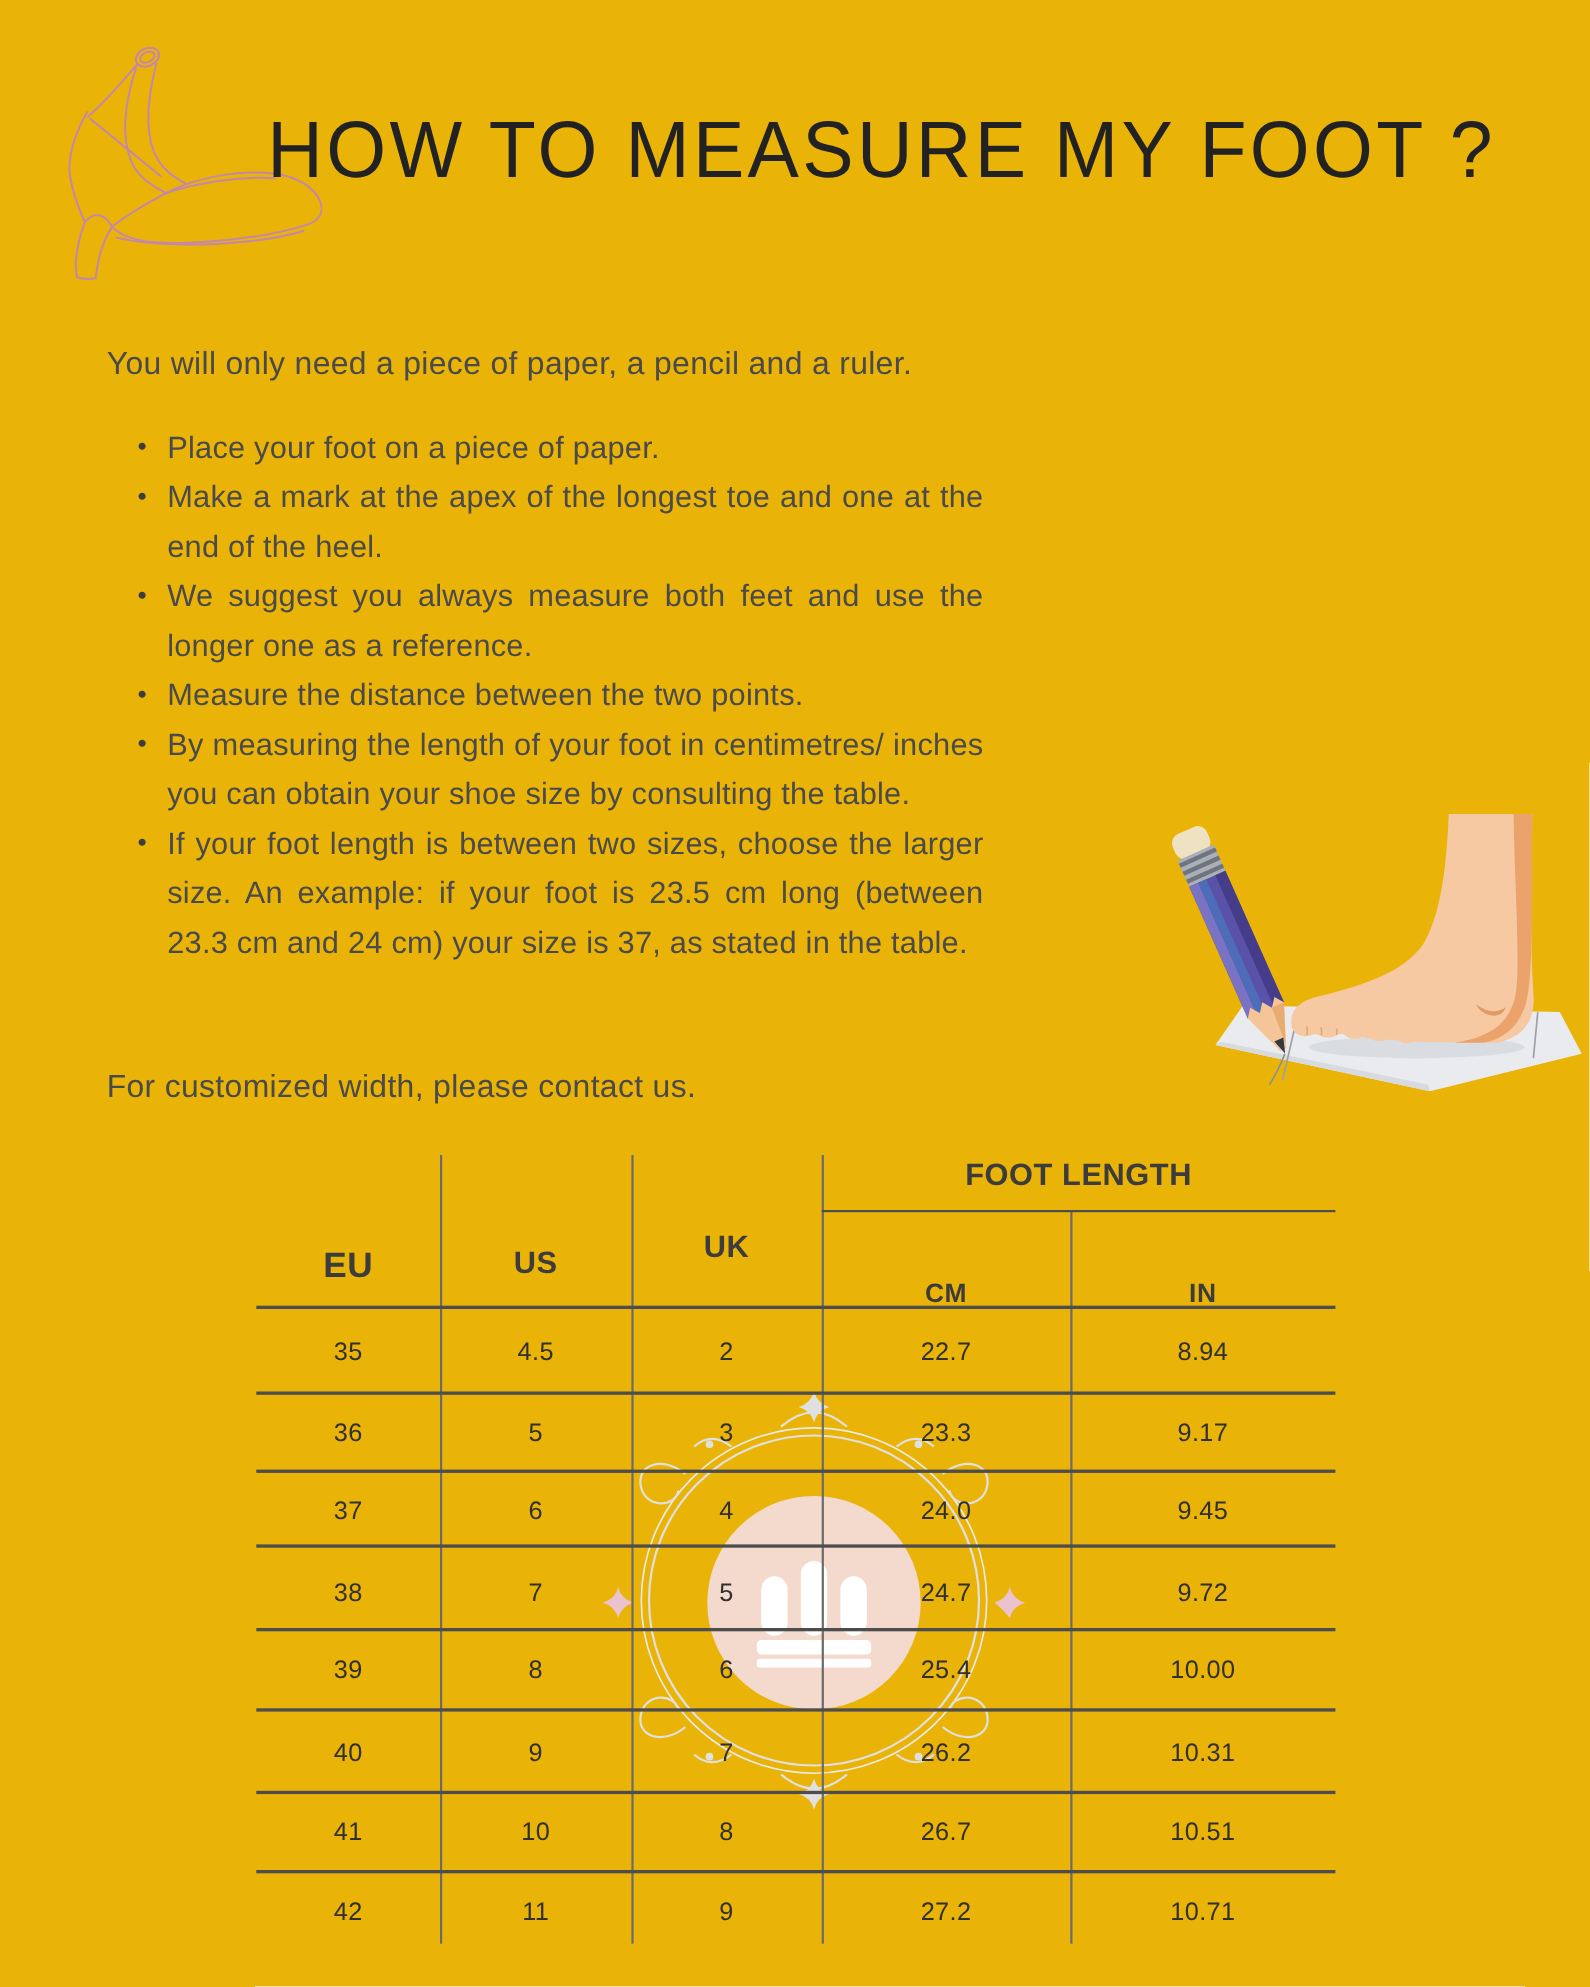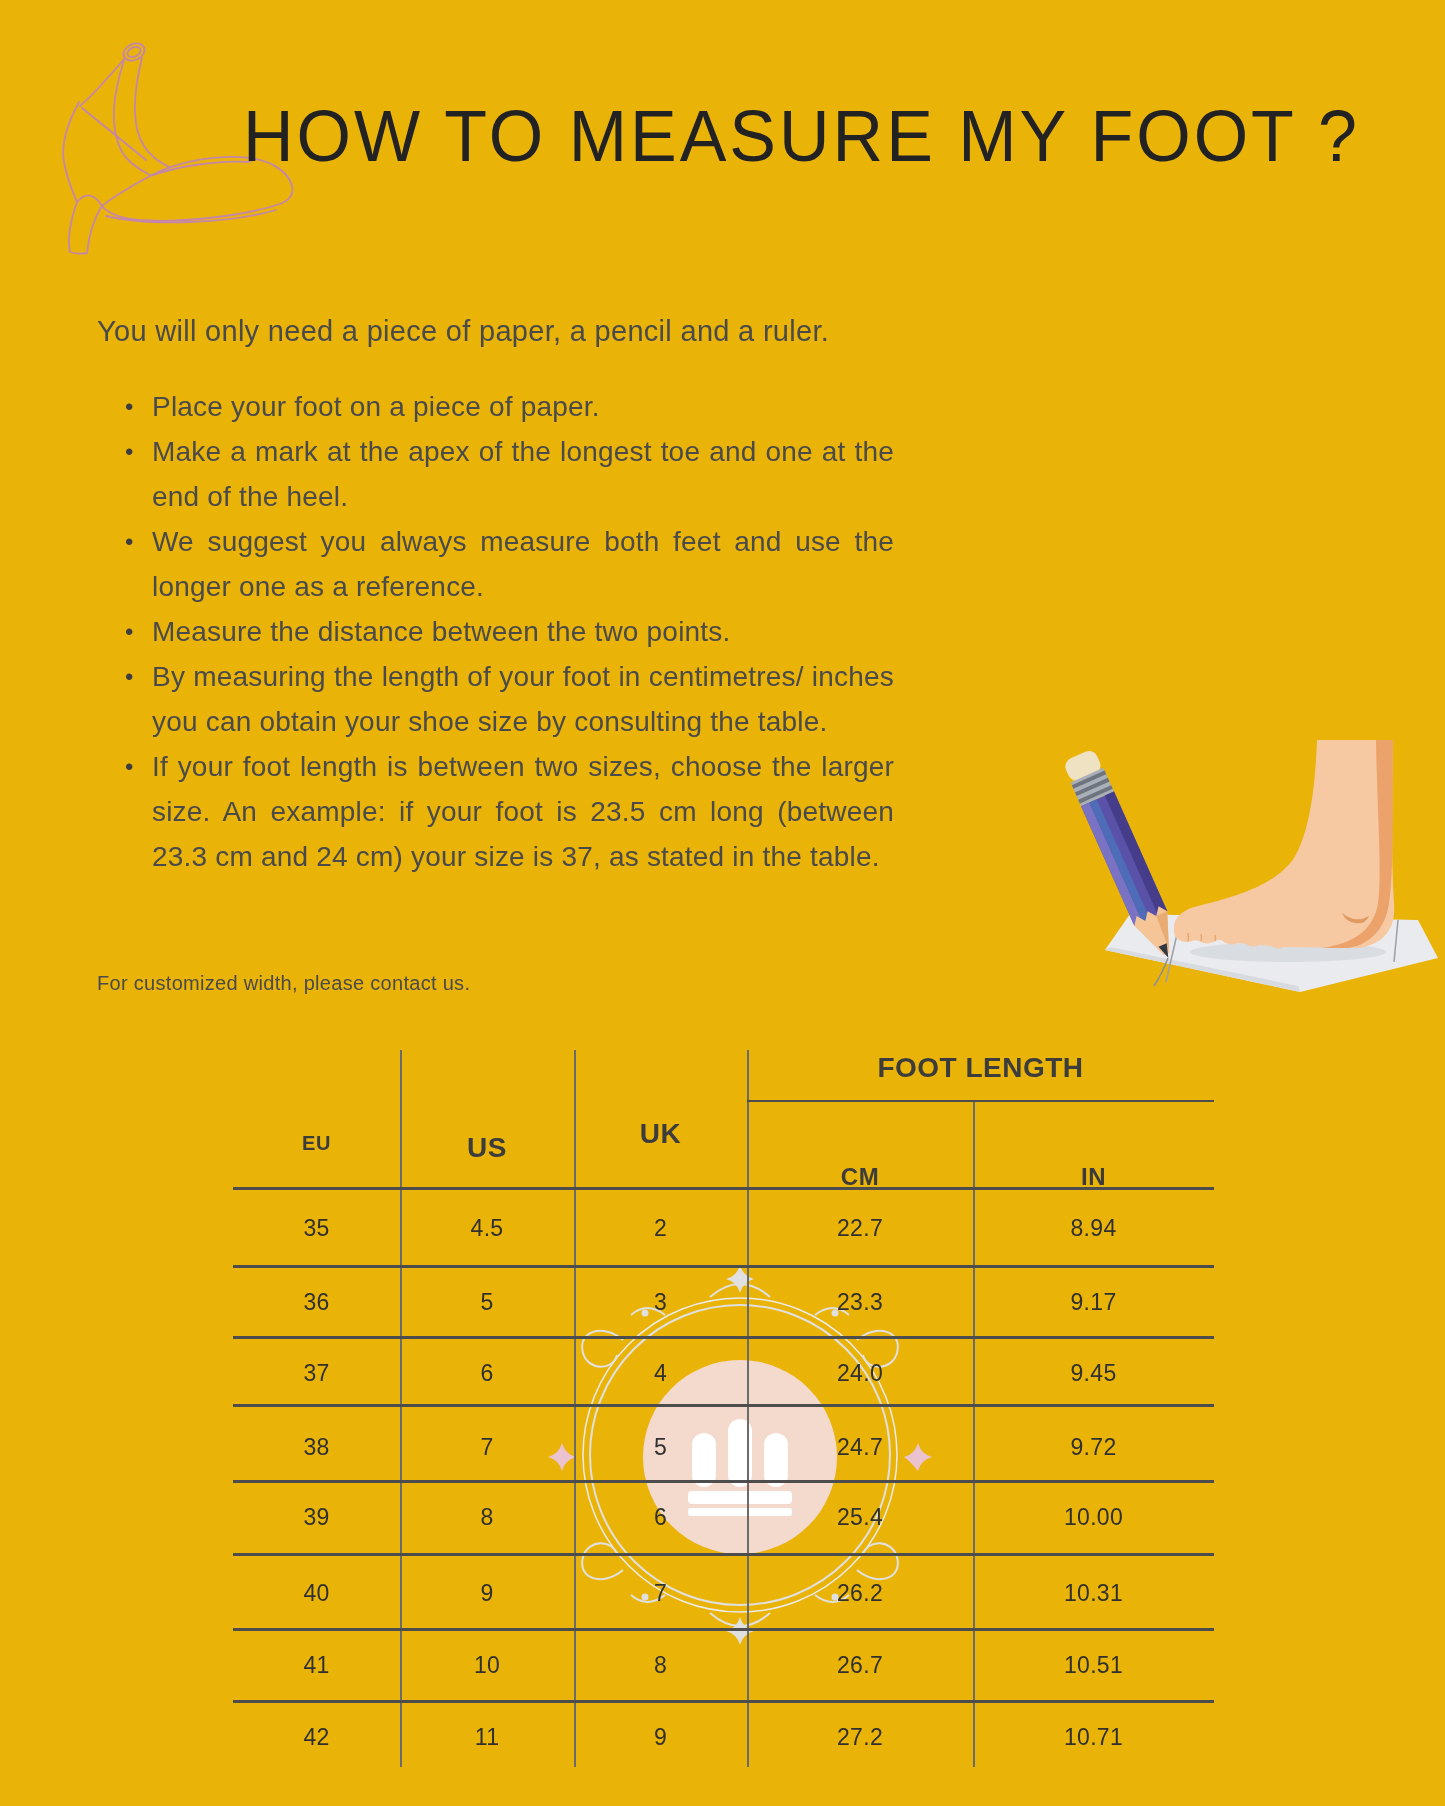--- a/index.html
+++ b/index.html
@@ -21,21 +21,21 @@
     list-style:none;
   }
   .bullets li{
     position:relative;padding-left:30px;font-size:28px;font-weight:300;
     line-height:45px;color:#4a4a4a;text-align:justify;letter-spacing:.2px;
   }
   .bullets li::before{
     content:"•";position:absolute;left:3px;top:0;font-size:24px;color:#3d3d3d;
   }
   .contact{
-    position:absolute;left:97px;top:972px;font-size:20px;font-weight:300;
+    position:absolute;left:97px;top:972px;font-size:29px;font-weight:300;
     color:#4a4a4a;letter-spacing:.3px;
   }
   
   .size-table{position:absolute;left:233px;top:1030px;width:981px;height:745px;z-index:2;}
   .vline{position:absolute;width:1.5px;background:#6b6b6b;}
   .v1{left:167px;top:20px;height:717px;}
   .v2{left:341px;top:20px;height:717px;}
   .v3{left:514px;top:20px;height:717px;}
   .v4{left:740px;top:71px;height:666px;}
   .hline{position:absolute;height:2.5px;background:#4d4d4d;}
@@ -46,21 +46,21 @@
   .hr3{left:0;width:981px;top:374px;}
   .hr4{left:0;width:981px;top:450px;}
   .hr5{left:0;width:981px;top:523px;}
   .hr6{left:0;width:981px;top:598px;}
   .hr7{left:0;width:981px;top:670px;}
   .th{
     position:absolute;text-align:center;font-weight:bold;color:#3c3c3c;
     letter-spacing:.5px;
   }
   .th-foot{left:514px;width:467px;top:22px;font-size:28px;}
-  .th-eu{left:0;width:167px;top:102px;font-size:20px;}
+  .th-eu{left:0;width:167px;top:102px;font-size:32px;}
   .th-us{left:167px;width:174px;top:102px;font-size:28px;}
   .th-uk{left:341px;width:173px;top:88px;font-size:28px;}
   .th-cm{left:514px;width:226px;top:133px;font-size:24px;}
   .th-in{left:740px;width:241px;top:133px;font-size:24px;}
   .trow{position:absolute;left:0;width:981px;height:36px;line-height:36px;}
   .r0{top:180px}.r1{top:254px}.r2{top:325px}.r3{top:399px}
   .r4{top:469px}.r5{top:545px}.r6{top:617px}.r7{top:689px}
   .td{
     position:absolute;top:0;height:36px;text-align:center;font-size:23px;
     font-weight:normal;color:#303030;letter-spacing:.3px;

